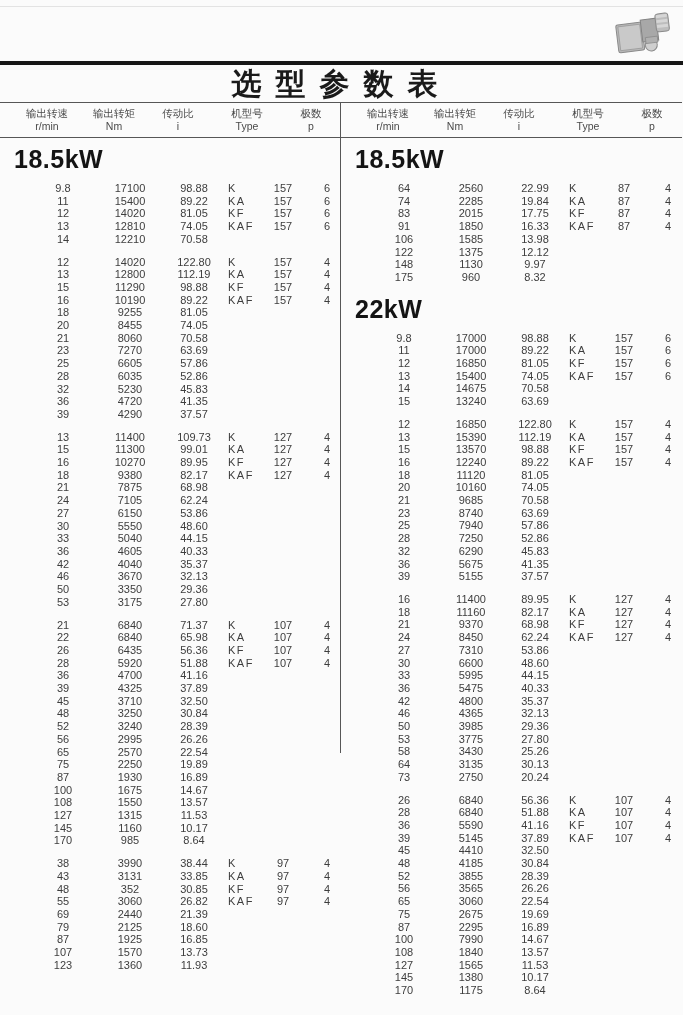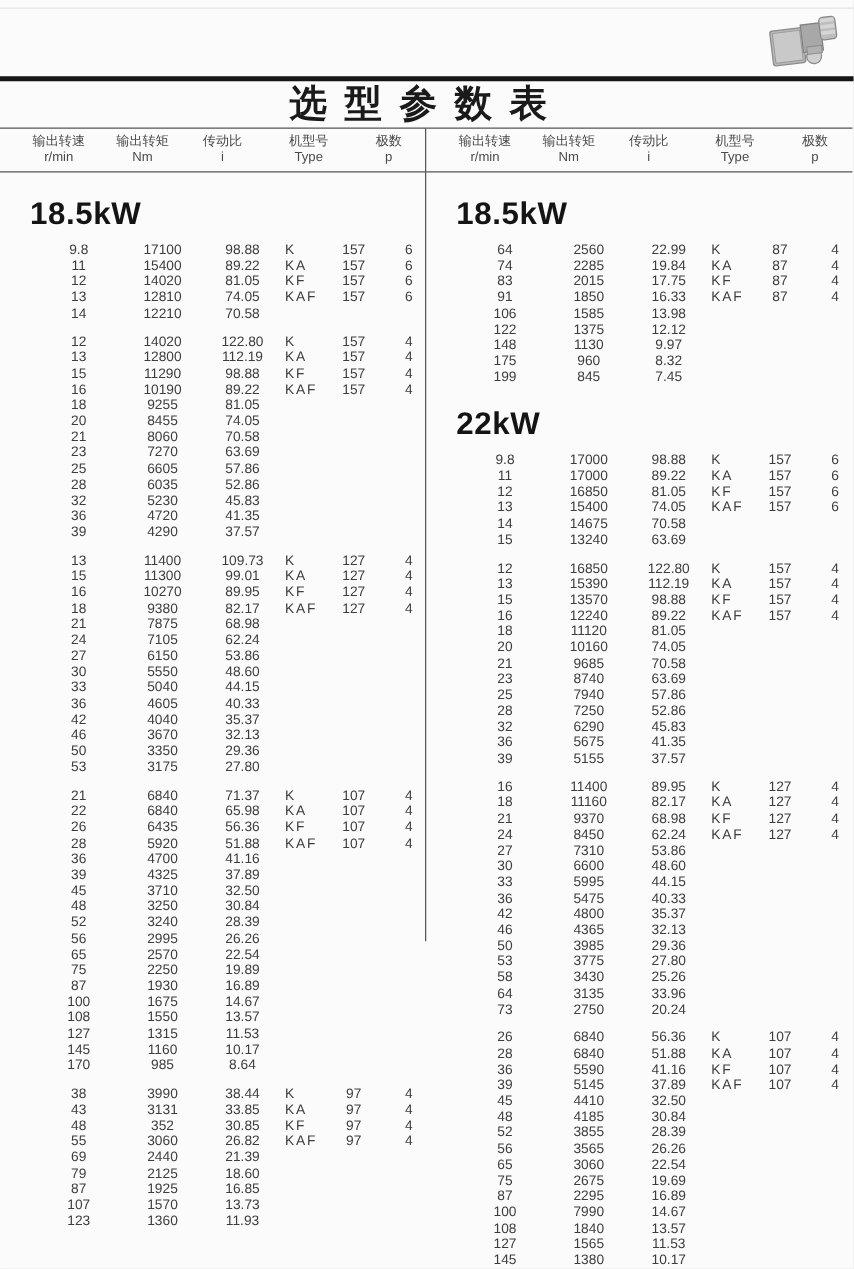--- a/index.html
+++ b/index.html
@@ -12,21 +12,21 @@
   .title{position:absolute;top:66px;left:0;width:100%;text-align:center;
          font-size:30px;line-height:36px;font-weight:bold;color:#1a1a1a;letter-spacing:14px;}
   .table-area{position:absolute;top:102px;left:0;width:683px;height:651px;display:flex;}
   .half{width:341px;box-sizing:border-box;}
   .half.left{border-right:1.5px solid #565656;}
   .head-row{display:grid;grid-template-columns:70px 64px 64px 74px 54px;
             padding:4px 0 4px 12px;border-top:1.5px solid #565656;border-bottom:1.5px solid #565656;}
   .hcell{text-align:center;font-size:10.5px;line-height:13px;color:#4a4a4a;}
   .body{padding-top:2px;}
   .power{font-size:25px;line-height:30px;font-weight:bold;color:#141414;
-         padding-left:24px;margin:16px 0 8px 0;letter-spacing:.5px;}
+         padding-left:14px;margin:4px 0 8px 0;letter-spacing:.5px;}
   .group{margin-bottom:10px;padding-left:16px;}
   .row{display:grid;grid-template-columns:70px 64px 64px 40px 34px 54px;
        padding-left:12px;font-size:11px;line-height:12.7px;}
   .cell{white-space:nowrap;}
   .c-speed,.c-torque,.c-ratio,.c-tsize,.c-poles{text-align:center;}
   .c-tletter{text-align:left;letter-spacing:1.5px;padding-left:2px;}
 </style>
 </head>
 <body>
 
@@ -646,28 +646,20 @@
               <div class="cell c-poles"></div>
             </div>
             <div class="row">
               <div class="cell c-speed">175</div>
               <div class="cell c-torque">960</div>
               <div class="cell c-ratio">8.32</div>
               <div class="cell c-tletter"></div>
               <div class="cell c-tsize"></div>
               <div class="cell c-poles"></div>
             </div>
-            <div class="row">
-              <div class="cell c-speed">199</div>
-              <div class="cell c-torque">845</div>
-              <div class="cell c-ratio">7.45</div>
-              <div class="cell c-tletter"></div>
-              <div class="cell c-tsize"></div>
-              <div class="cell c-poles"></div>
-            </div>
           </div>
           <div class="power">22kW</div>
           <div class="group">
             <div class="row">
               <div class="cell c-speed">9.8</div>
               <div class="cell c-torque">17000</div>
               <div class="cell c-ratio">98.88</div>
               <div class="cell c-tletter">K</div>
               <div class="cell c-tsize">157</div>
               <div class="cell c-poles">6</div>
@@ -920,21 +912,21 @@
               <div class="cell c-speed">58</div>
               <div class="cell c-torque">3430</div>
               <div class="cell c-ratio">25.26</div>
               <div class="cell c-tletter"></div>
               <div class="cell c-tsize"></div>
               <div class="cell c-poles"></div>
             </div>
             <div class="row">
               <div class="cell c-speed">64</div>
               <div class="cell c-torque">3135</div>
-              <div class="cell c-ratio">33.96</div>
+              <div class="cell c-ratio">30.13</div>
               <div class="cell c-tletter"></div>
               <div class="cell c-tsize"></div>
               <div class="cell c-poles"></div>
             </div>
             <div class="row">
               <div class="cell c-speed">73</div>
               <div class="cell c-torque">2750</div>
               <div class="cell c-ratio">20.24</div>
               <div class="cell c-tletter"></div>
               <div class="cell c-tsize"></div>

